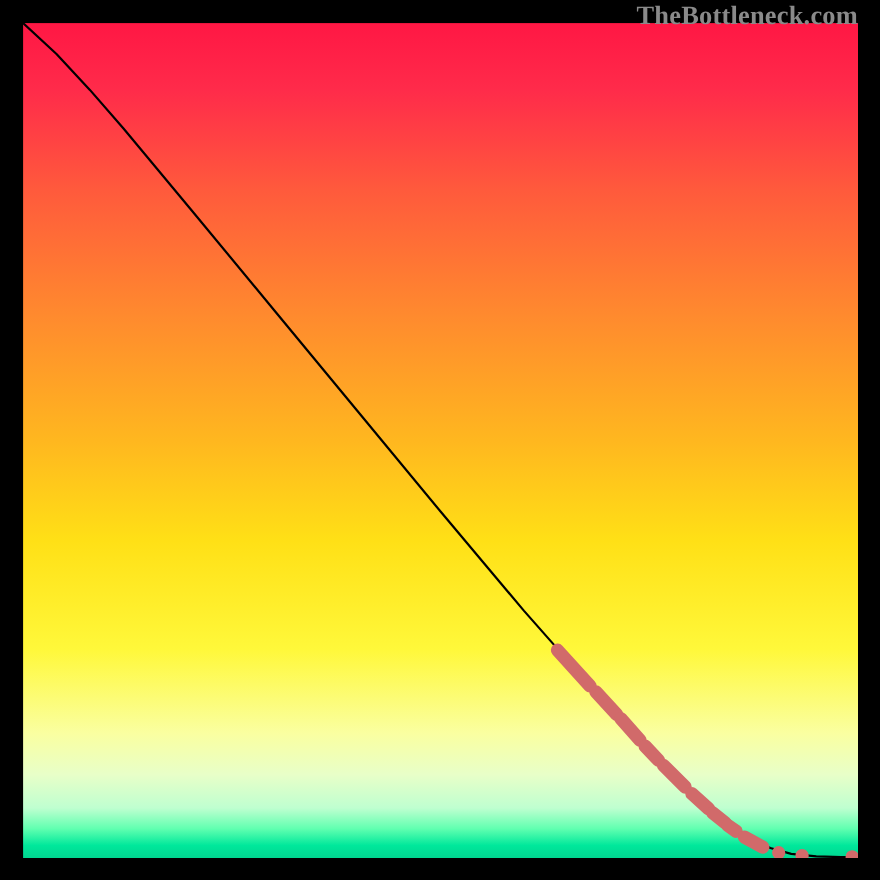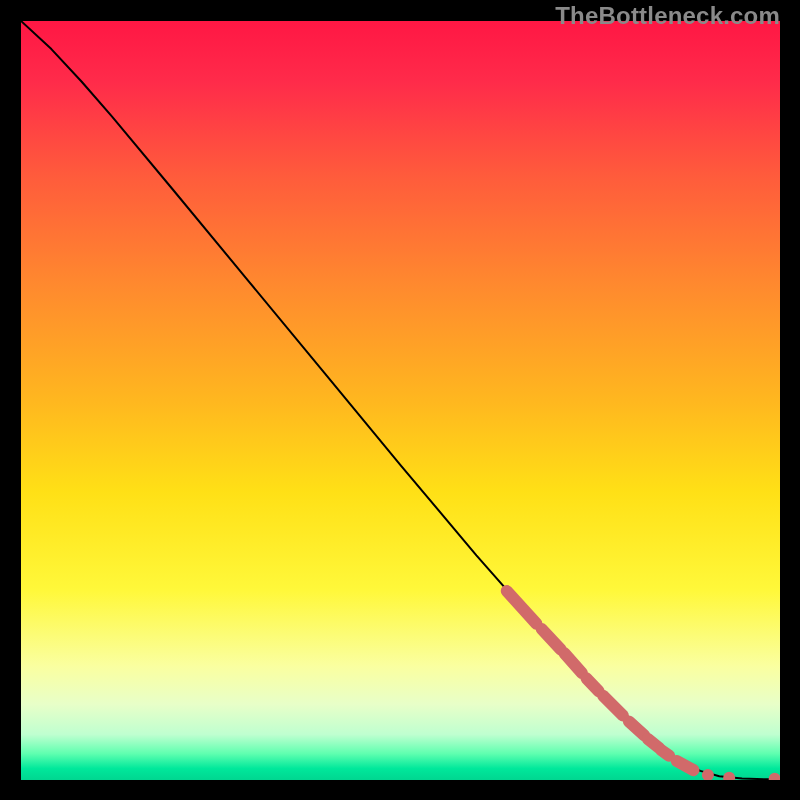--- a/index.html
+++ b/index.html
@@ -20,21 +20,21 @@
     position: absolute;
     left: 21px;
     top: 21px;
     width: 759px;
     height: 759px;
   }
   .watermark {
     position: absolute;
     top: 2px;
     right: 20px;
-    font-family: Liberation Sans, sans-serif;
+    font-family: Liberation Serif, serif;
     font-size: 24px;
     font-weight: 600;
     color: #8a8a8a;
     letter-spacing: 0.2px;
   }
 </style>
 </head>
 <body>
 <div class="stage">
 

